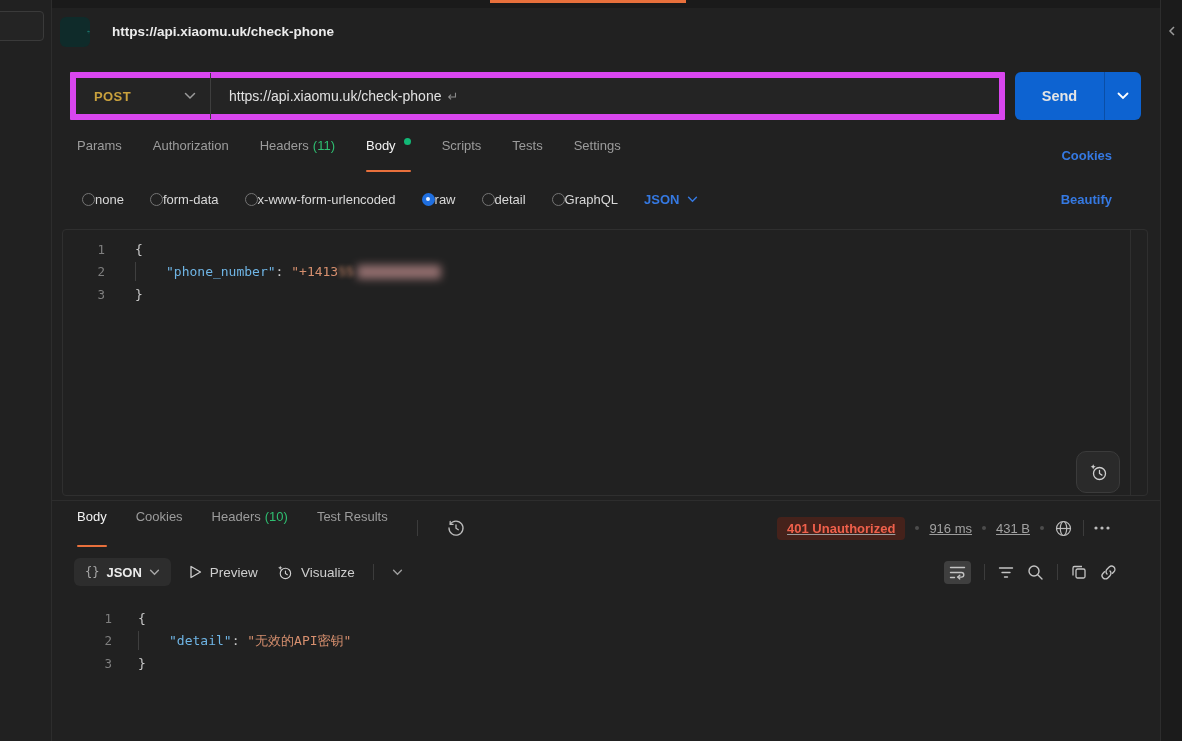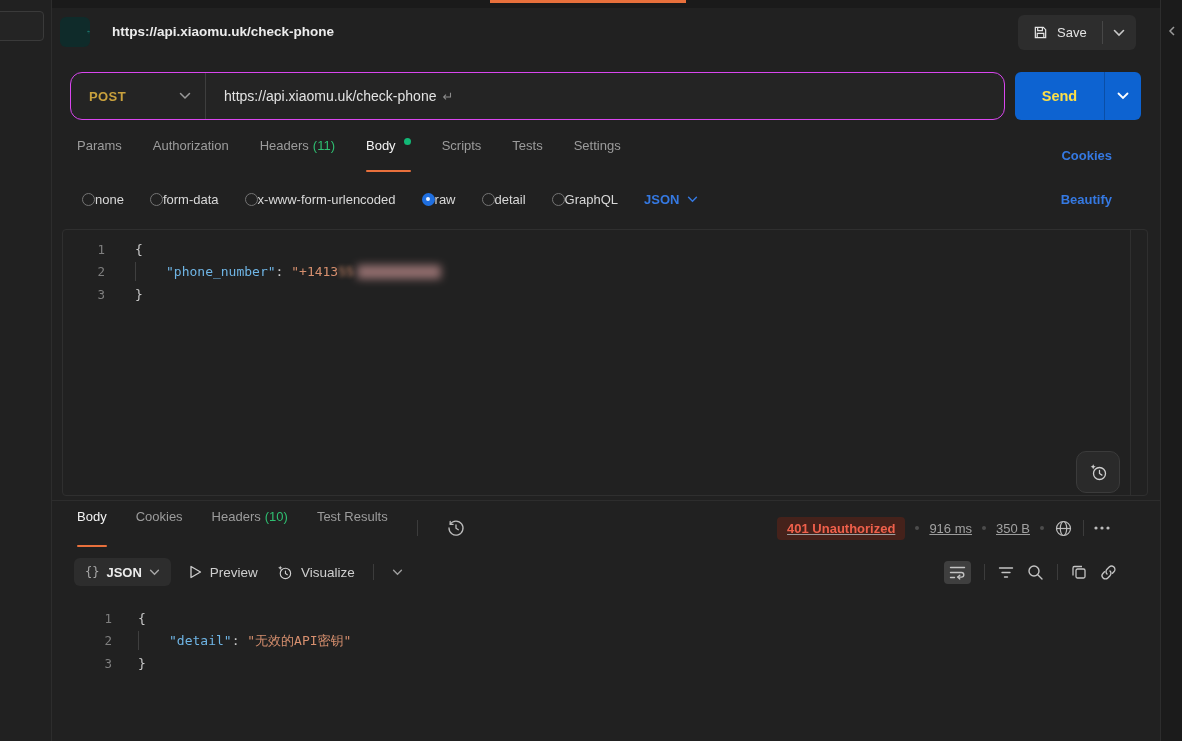--- a/index.html
+++ b/index.html
@@ -25,28 +25,28 @@
   
   .header { position:absolute; left:52px; top:8px; width:1108px; height:52px; }
   .http-badge { position:absolute; left:8px; top:9px; width:30px; height:30px; border-radius:6px; background:#0f2b2a; display:flex; align-items:center; justify-content:center;padding-left:27px; }
   .req-title { position:absolute; left:60px; top:16px; font-size:13.5px; font-weight:700; color:#ececec; }
   .save-group { position:absolute; left:966px; top:7px; height:35px; background:#2d2d2d; border-radius:6px; display:flex; align-items:stretch; }
   .save-main { display:flex; align-items:center; gap:9px; padding:0 15px; color:#e3e3e3; font-size:13px; }
   .save-sep { width:1px; background:#474747; margin:6px 0; }
   .save-caret { width:33px; display:flex; align-items:center; justify-content:center; color:#c9c9c9; }
 
   
-  .request-bar { position:absolute; left:70px; top:72px; width:935px; height:48px; background:#242424; border:1px solid #d946ef; border-radius:12px; display:flex; align-items:center; }
+  .request-bar { position:absolute; left:70px; top:72px; width:935px; height:48px; background:#242424; border:6px solid #d946ef; border-radius:1px; display:flex; align-items:center; }
   .method { padding-left:18px; width:108px; font-size:13px; font-weight:700; letter-spacing:.4px; color:#c9a13d; }
   .method-caret { color:#9a9a9a; margin-right:14px; }
   .req-divider { width:1px; height:46px; background:#3e3e3e; }
   .url-text { padding-left:18px; font-size:14px; color:#e2e2e2; }
   .url-return { color:#8b8b8b; font-size:13px; margin-left:6px; }
   .send-group { position:absolute; left:1015px; top:72px; width:126px; height:48px; background:#0d63d1; border-radius:6px; display:flex; align-items:stretch; }
-  .send-main { width:89px; display:flex; align-items:center; justify-content:center; color:#fde047; font-size:14.5px; font-weight:700; }
+  .send-main { width:89px; display:flex; align-items:center; justify-content:center; color:#e5e5e5; font-size:14.5px; font-weight:700; }
   .send-sep { width:1px; background:#0a4ea6; margin:0; }
   .send-caret { flex:1; display:flex; align-items:center; justify-content:center; color:#fff; }
 
   
   .req-tabs { position:absolute; left:52px; top:138px; width:1108px; height:34px; display:flex; align-items:center; padding-left:25px; gap:31px; font-size:13px; color:#9c9c9c; }
   .tab { position:relative; height:34px; display:flex; align-items:flex-start; cursor:default; }
   .tab.active { color:#f3f3f3; }
   .tab.active::after { content:""; position:absolute; left:0; right:0; bottom:0; height:2px; background:#e8703c; border-radius:1px; }
   .tab .count { color:#2fbe71; margin-left:4px; }
   .body-dot { width:7px; height:7px; border-radius:50%; background:#12b876; margin-left:8px; }
@@ -121,38 +121,20 @@
 
 <div class="header">
   <div class="http-badge">
     <svg width="24" height="24" viewBox="0 0 24 24">
       <path d="M5 6 h13 l-3 -2.6" stroke="#2ab6a5" stroke-width="1.4" fill="none" stroke-linecap="round" stroke-linejoin="round"></path>
       <path d="M19 18 h-13 l3 2.6" stroke="#2ab6a5" stroke-width="1.4" fill="none" stroke-linecap="round" stroke-linejoin="round"></path>
       <text x="12" y="15" text-anchor="middle" font-size="7.2" font-weight="bold" fill="#2ab6a5" font-family="Liberation Sans, sans-serif">HTTP</text>
     </svg>
   </div>
   <div class="req-title">https://api.xiaomu.uk/check-phone</div>
-  <div class="save-group">
-    <div class="save-main">
-      <span class="icon-btn">
-        <svg width="15" height="15" viewBox="0 0 16 16" fill="none" stroke="#e3e3e3" stroke-width="1.3">
-          <path d="M2.5 2.5 h8.5 l2.5 2.5 v8.5 h-11 z"></path>
-          <path d="M5 2.5 v3.5 h5 v-3.5"></path>
-          <path d="M4.5 13.5 v-4.5 h7 v4.5"></path>
-        </svg>
-      </span>
-      <span>Save</span>
-    </div>
-    <div class="save-sep"></div>
-    <div class="save-caret">
-      <svg width="12" height="8" viewBox="0 0 12 8">
-          <path d="M1.5 1.5 L6 6 L10.5 1.5" stroke="currentColor" stroke-width="1.6" fill="none" stroke-linecap="round"></path>
-        </svg>
-    </div>
-  </div>
 </div>
 
 <div class="request-bar">
   <div class="method">POST</div>
   <div class="method-caret">
     <svg width="12" height="8" viewBox="0 0 12 8">
         <path d="M1.5 1.5 L6 6 L10.5 1.5" stroke="currentColor" stroke-width="1.5" fill="none" stroke-linecap="round"></path>
       </svg>
   </div>
   <div class="req-divider"></div>
@@ -276,21 +258,21 @@
         <path d="M3.2 5.2 A7 7 0 1 1 2 9" stroke-linecap="round"></path>
         <path d="M3.2 2.4 v2.9 h2.9" stroke-linecap="round" stroke-linejoin="round"></path>
         <path d="M9 6 v3.2 l2.3 1.5" stroke-linecap="round"></path>
       </svg>
     </div>
     <div class="status-group">
       <span class="status-badge">401 Unauthorized</span>
       <span class="sep-dot"></span>
       <span class="metric">916 ms</span>
       <span class="sep-dot"></span>
-      <span class="metric">350 B</span>
+      <span class="metric">431 B</span>
       <span class="sep-dot"></span>
       <span class="icon-btn">
         <svg width="19" height="19" viewBox="0 0 19 19" fill="none" stroke="currentColor" stroke-width="1.2">
           <circle cx="9.5" cy="9.5" r="7"></circle>
           <ellipse cx="9.5" cy="9.5" rx="3.2" ry="7"></ellipse>
           <path d="M2.5 9.5 h14"></path>
         </svg>
       </span>
       <span class="vdiv"></span>
       <span class="icon-btn">

